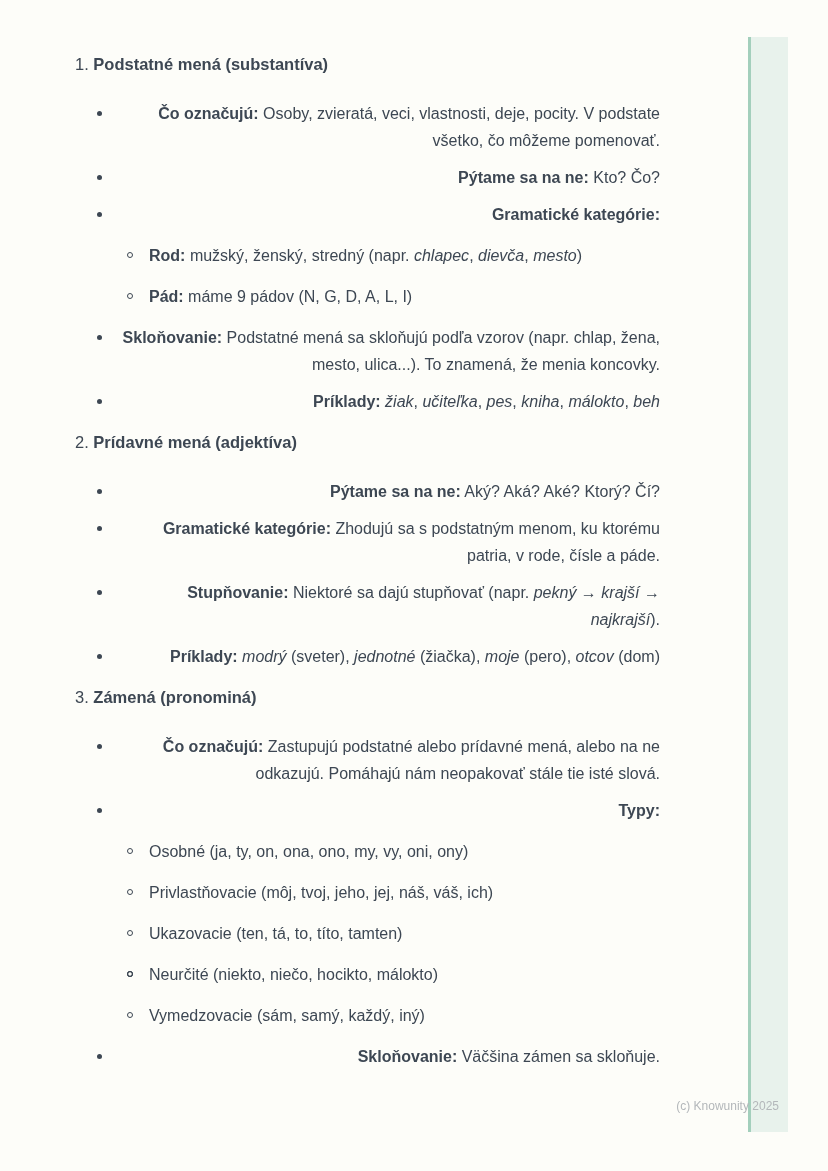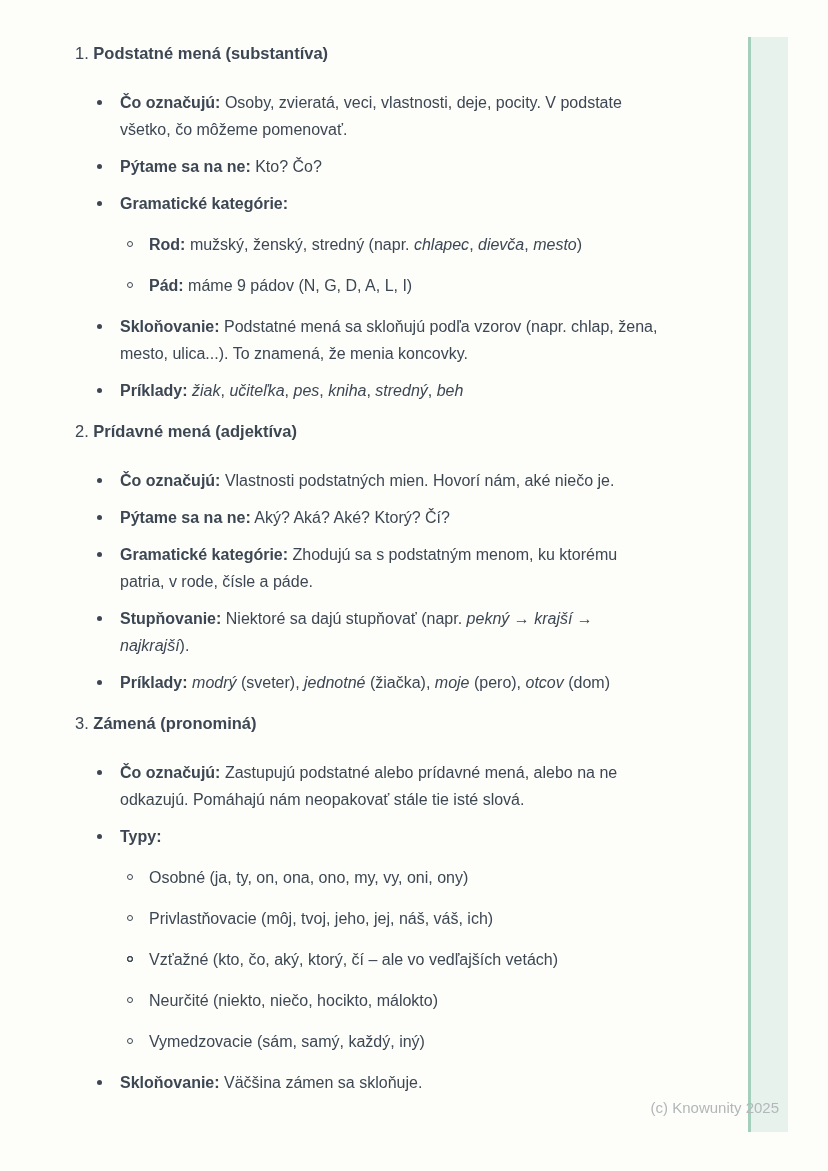--- a/index.html
+++ b/index.html
@@ -18,31 +18,31 @@
     padding: 38px 0 0 75px;
   }
   .content { width: 585px; position: relative; z-index: 1; }
 
   .heading {
     font-size: 16.5px;
     line-height: 27px;
     margin: 14px 0 22px 0;
     white-space: nowrap;
   }
-  .heading:first-child { margin-top: 2px; }
+  .heading:first-child { margin-top: 13px; }
   .heading .num { font-weight: 400; }
   .bold { font-weight: 700; }
   .italic { font-style: italic; }
 
   .item {
     position: relative;
     font-size: 16px;
     line-height: 27px;
   }
-  .item.lvl1 { padding-left: 45px; margin: 10px 0; max-width: 540px; }
+  .item.lvl1 { padding-left: 45px; margin: 10px 0; max-width: 540px; text-align: right; }
   .item.lvl2 { padding-left: 74px; margin: 14px 0; max-width: 560px; }
 
   .marker { position: absolute; display: block; }
   .marker.m1 {
     left: 22px; top: 11px;
     width: 5px; height: 5px;
     border-radius: 50%;
     background: #3d4753;
   }
   .marker.m2 {
@@ -57,52 +57,51 @@
     position: absolute;
     left: 748px; top: 37px;
     width: 37px; height: 1095px;
     background: #e8f2ec;
     border-left: 3px solid #a3cfbc;
     z-index: 0;
   }
   .watermark {
     position: absolute;
     right: 49px; top: 1099px;
-    font-size: 15px;
+    font-size: 12px;
     color: #b3b7ba;
     z-index: 2;
     white-space: nowrap;
   }
 </style>
 </head>
 <body>
 
 <div class="page">
   <div class="accent-bar"></div>
   <div class="content">
       <div class="heading"><span class="num">1.</span> <span class="bold">Podstatné mená (substantíva)</span></div>
       <div class="item lvl1"><span class="marker m1"></span><span class="bold">Čo označujú:</span><span> Osoby, zvieratá, veci, vlastnosti, deje, pocity. V podstate všetko, čo môžeme pomenovať.</span></div>
       <div class="item lvl1"><span class="marker m1"></span><span class="bold">Pýtame sa na ne:</span><span> Kto? Čo?</span></div>
       <div class="item lvl1"><span class="marker m1"></span><span class="bold">Gramatické kategórie:</span></div>
       <div class="item lvl2"><span class="marker m2"></span><span class="bold">Rod:</span><span> mužský, ženský, stredný (napr. </span><span class="italic">chlapec</span><span>, </span><span class="italic">dievča</span><span>, </span><span class="italic">mesto</span><span>)</span></div>
       <div class="item lvl2"><span class="marker m2"></span><span class="bold">Pád:</span><span> máme 9 pádov (N, G, D, A, L, I)</span></div>
       <div class="item lvl1"><span class="marker m1"></span><span class="bold">Skloňovanie:</span><span> Podstatné mená sa skloňujú podľa vzorov (napr. chlap, žena, mesto, ulica...). To znamená, že menia koncovky.</span></div>
-      <div class="item lvl1"><span class="marker m1"></span><span class="bold">Príklady:</span><span> </span><span class="italic">žiak</span><span>, </span><span class="italic">učiteľka</span><span>, </span><span class="italic">pes</span><span>, </span><span class="italic">kniha</span><span>, </span><span class="italic">stredný</span><span>, </span><span class="italic">beh</span></div>
+      <div class="item lvl1"><span class="marker m1"></span><span class="bold">Príklady:</span><span> </span><span class="italic">žiak</span><span>, </span><span class="italic">učiteľka</span><span>, </span><span class="italic">pes</span><span>, </span><span class="italic">kniha</span><span>, </span><span class="italic">málokto</span><span>, </span><span class="italic">beh</span></div>
       <div class="heading"><span class="num">2.</span> <span class="bold">Prídavné mená (adjektíva)</span></div>
-      <div class="item lvl1"><span class="marker m1"></span><span class="bold">Čo označujú:</span><span> Vlastnosti podstatných mien. Hovorí nám, aké niečo je.</span></div>
       <div class="item lvl1"><span class="marker m1"></span><span class="bold">Pýtame sa na ne:</span><span> Aký? Aká? Aké? Ktorý? Čí?</span></div>
       <div class="item lvl1"><span class="marker m1"></span><span class="bold">Gramatické kategórie:</span><span> Zhodujú sa s podstatným menom, ku ktorému patria, v rode, čísle a páde.</span></div>
       <div class="item lvl1"><span class="marker m1"></span><span class="bold">Stupňovanie:</span><span> Niektoré sa dajú stupňovať (napr. </span><span class="italic">pekný</span><span> → </span><span class="italic">krajší</span><span> → </span><span class="italic">najkrajší</span><span>).</span></div>
       <div class="item lvl1"><span class="marker m1"></span><span class="bold">Príklady:</span><span> </span><span class="italic">modrý</span><span> (sveter), </span><span class="italic">jednotné</span><span> (žiačka), </span><span class="italic">moje</span><span> (pero), </span><span class="italic">otcov</span><span> (dom)</span></div>
       <div class="heading"><span class="num">3.</span> <span class="bold">Zámená (pronominá)</span></div>
       <div class="item lvl1"><span class="marker m1"></span><span class="bold">Čo označujú:</span><span> Zastupujú podstatné alebo prídavné mená, alebo na ne odkazujú. Pomáhajú nám neopakovať stále tie isté slová.</span></div>
       <div class="item lvl1"><span class="marker m1"></span><span class="bold">Typy:</span></div>
       <div class="item lvl2"><span class="marker m2"></span><span>Osobné (ja, ty, on, ona, ono, my, vy, oni, ony)</span></div>
       <div class="item lvl2"><span class="marker m2"></span><span>Privlastňovacie (môj, tvoj, jeho, jej, náš, váš, ich)</span></div>
+      <div class="item lvl2"><span class="marker m2"></span><span>Ukazovacie (ten, tá, to, títo, tamten)</span></div>
       <div class="item lvl2"><span class="marker m2"></span></div>
       <div class="item lvl2"><span class="marker m2"></span></div>
-      <div class="item lvl2"><span class="marker m2"></span><span>Vzťažné (kto, čo, aký, ktorý, čí – ale vo vedľajších vetách)</span></div>
       <div class="item lvl2"><span class="marker m2"></span><span>Neurčité (niekto, niečo, hocikto, málokto)</span></div>
       <div class="item lvl2"><span class="marker m2"></span><span>Vymedzovacie (sám, samý, každý, iný)</span></div>
       <div class="item lvl1"><span class="marker m1"></span><span class="bold">Skloňovanie:</span><span> Väčšina zámen sa skloňuje.</span></div>
     </div>
   <div class="watermark">(c) Knowunity 2025</div>
 </div>
 
 </body></html>

